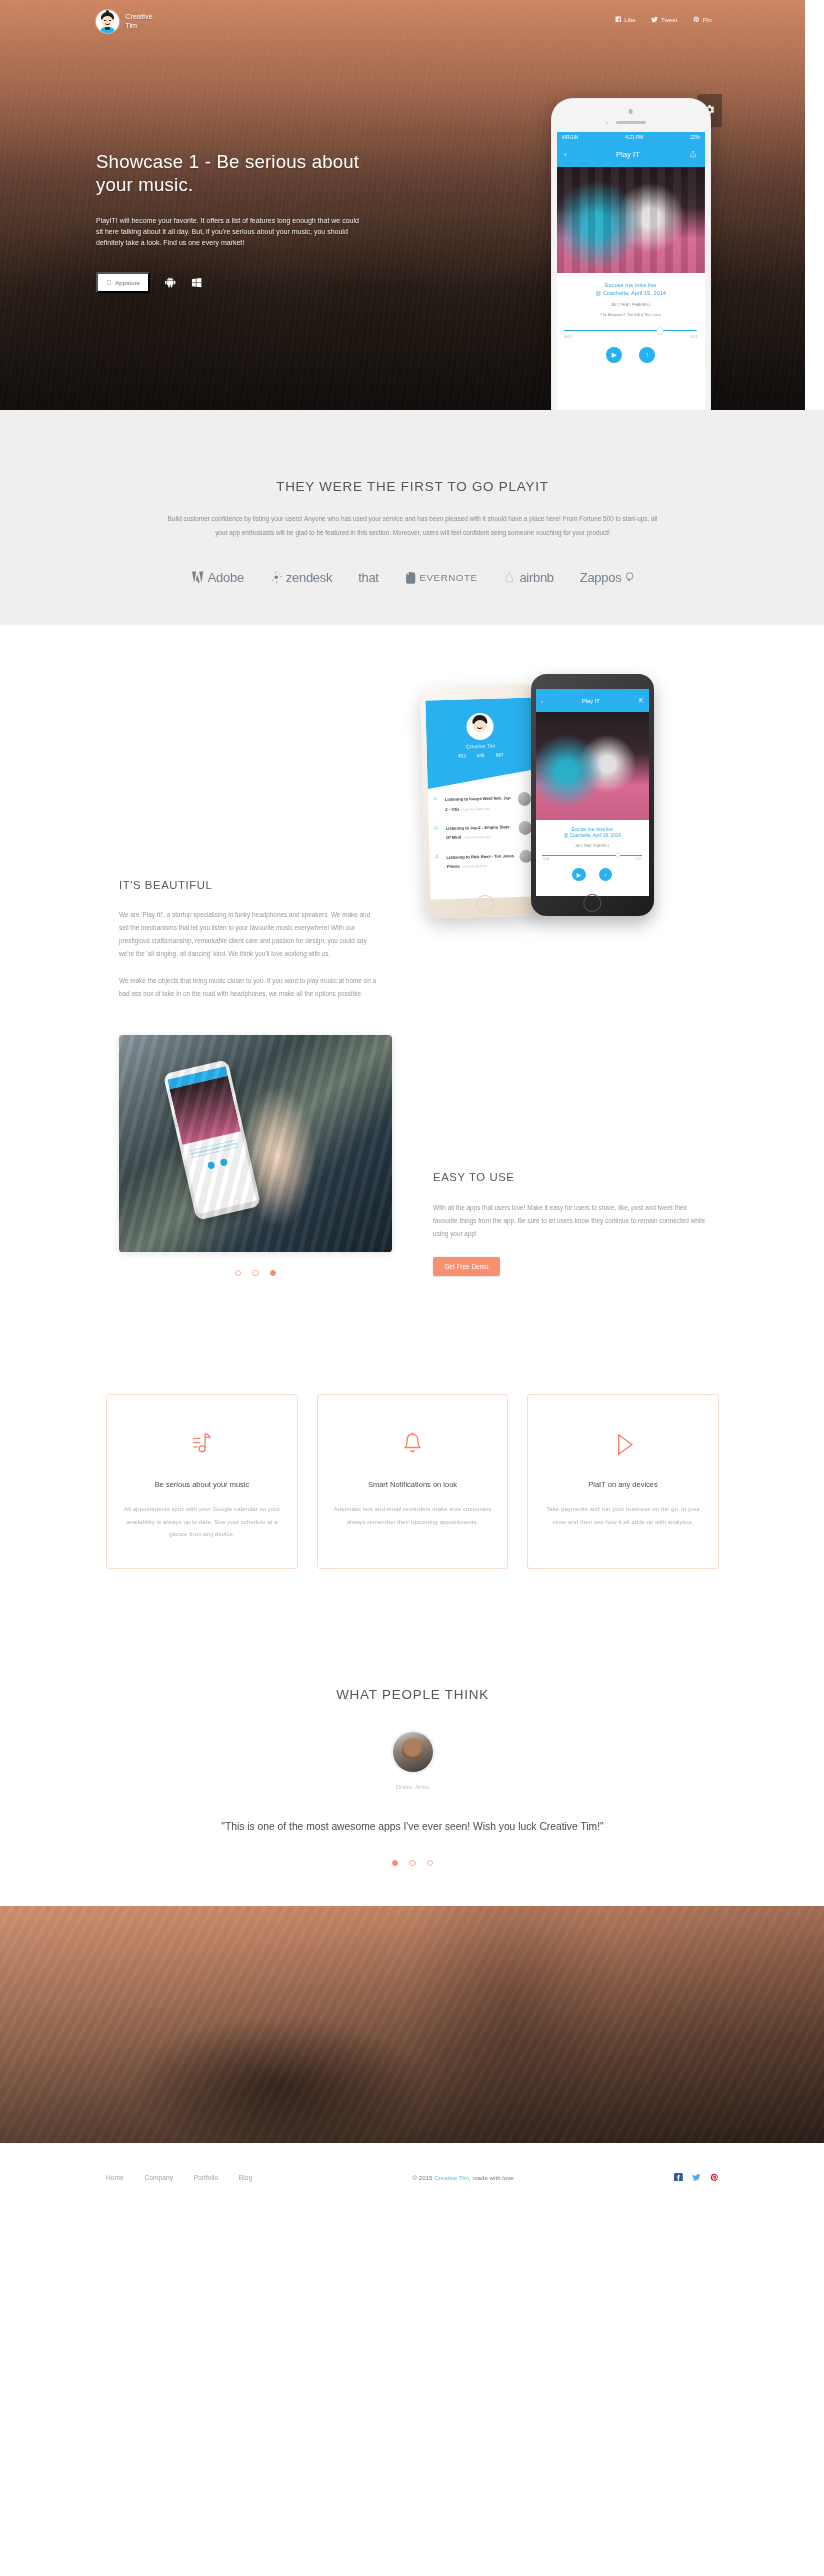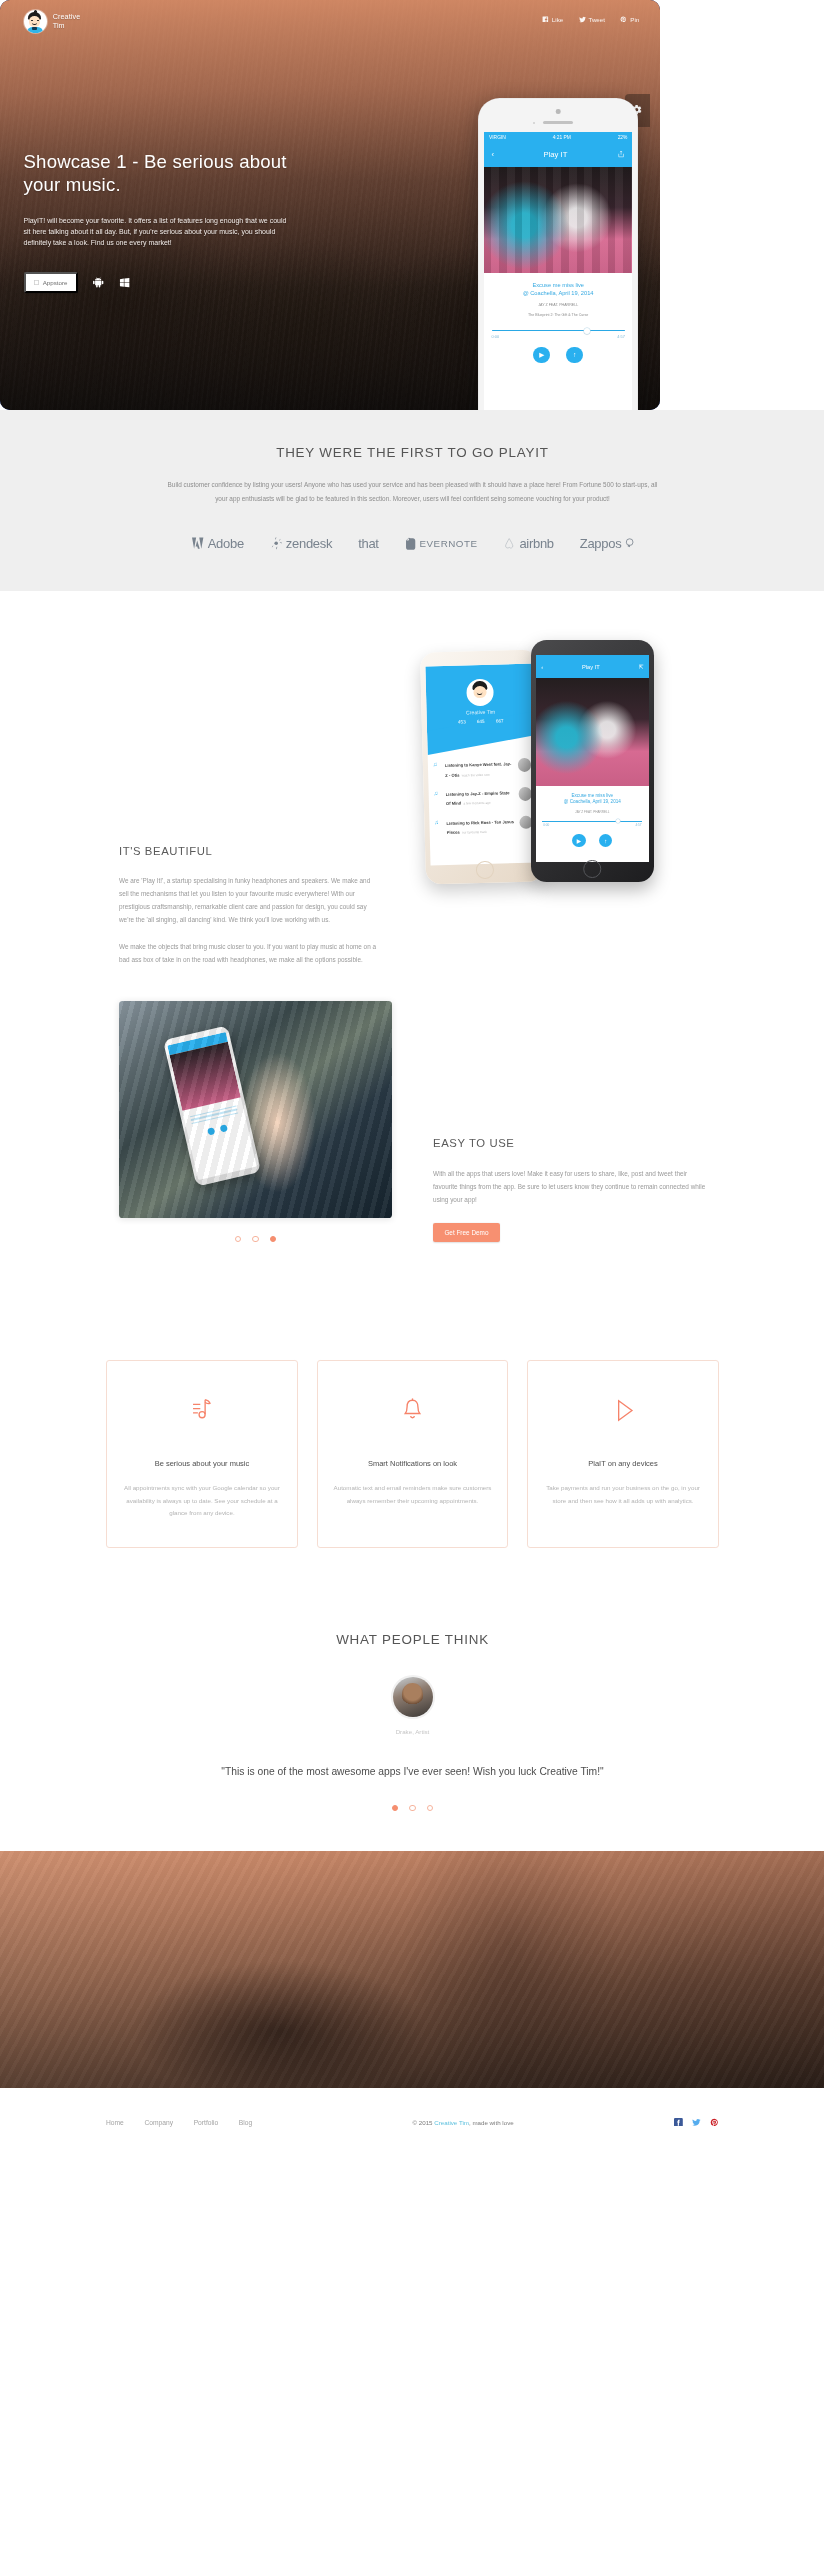--- a/index.html
+++ b/index.html
@@ -7,25 +7,24 @@
   body {
     font-family: "Liberation Sans", sans-serif;
     background: #ffffff;
     color: #444;
     -webkit-font-smoothing: antialiased;
   }
 
   
   .hero {
     position: relative;
-    width: 660px;
+    width: 805px;
     height: 410px;
     overflow: hidden;
     background: #1d4ed8;
-    border-radius: 10px;
   }
   .hero-photo {
     position: absolute; inset: 0;
     background:
       radial-gradient(ellipse 217px 134px at 18% 74%, rgba(20,14,10,.85), transparent 70%),
       radial-gradient(ellipse 196px 124px at 46% 80%, rgba(25,18,12,.8), transparent 72%),
       radial-gradient(ellipse 155px 103px at 72% 78%, rgba(18,13,9,.75), transparent 72%),
       radial-gradient(ellipse 134px 93px at 90% 72%, rgba(30,22,16,.7), transparent 72%),
       linear-gradient(178deg, #3a2b23 0%, #4a342a 22%, #3c2a22 48%, #241a15 72%, #100c0a 100%);
   }
@@ -137,21 +136,21 @@
   .ph-knob { position:absolute; right: 26%; top:-2.6px; width:6.2px; height:6.2px; border-radius:50%; background:#fff; box-shadow:0 0 0 0.5px #bcd9e8, 0 0.5px 1px rgba(0,0,0,.2); }
   .ph-times { display:flex; justify-content:space-between; padding: 0 7.2px; color:#7fb8d6; font-size: 3.9px; }
   .ph-ctrls { display:flex; justify-content:center; gap: 16.5px; margin-top: 8.2px; }
   .ph-ctrl { width: 16.5px; height: 16.5px; border-radius:50%; background:#29b0ef; color:#fff; display:flex; align-items:center; justify-content:center; font-size:6.7px; }
 
   
   .logos-section { background: #efefef; padding: 34px 0 40px; }
   .container { width: 639px; margin: 0 auto; padding: 0 13px; }
   .sec-title {
     text-align:center; font-size: 13.4px; font-weight: 300; color:#555;
-    letter-spacing: 0.8px; line-height: 17.5px;
+    letter-spacing: 0.8px; line-height: 17.5px; margin-top: 34px;
   }
   .logos-desc {
     margin: 16.5px auto 0; max-width: 495px; text-align:center;
     color:#8d8d8d; font-size: 6.4px; line-height: 14.4px; font-weight: 300;
   }
   .logos-row {
     margin-top: 29px; display:flex; align-items:center; justify-content:center; gap: 26px;
     color:#7b8590;
   }
   .logo-item { display:flex; align-items:center; gap: 3.6px; font-size: 13px; font-weight: 400; color:#79838e; letter-spacing:-0.3px; }
@@ -260,21 +259,21 @@
 
   
   .features { background:#fff; padding: 39px 0 49px; }
   .cards { display:flex; gap: 18.6px; margin-top: 38px; }
   .card {
     flex:1; border: 0.5px solid #f6ddd2; border-radius: 3.1px;
     padding: 30px 15.5px 28px; text-align:center; background:#fff;
   }
   .card .ficon { height: 40px; display:flex; align-items:center; justify-content:center; }
   .card .ficon svg { stroke:#f6836a; fill:none; stroke-width: 2.2; }
-  .card h4 { margin-top: 28px; color:#4f4f4f; font-size: 7.5px; font-weight: 400; }
+  .card h4 { margin-top: 15px; color:#4f4f4f; font-size: 7.5px; font-weight: 400; }
   .card p { margin-top: 14.4px; color:#b4b4b4; font-size: 6.2px; line-height: 12.4px; font-weight:300; }
 
   
   .testi { background:#fff; padding: 34px 0 40px; text-align:center; }
   .testi-avatar {
     width: 40px; height: 40px; border-radius:50%; margin: 28px auto 0;
     background: linear-gradient(160deg,#c9d1d6 0%, #8f7e72 40%, #3a3734 100%);
     box-shadow: 0 0 0 2.1px #f1f1f1;
     position:relative; overflow:hidden;
   }

